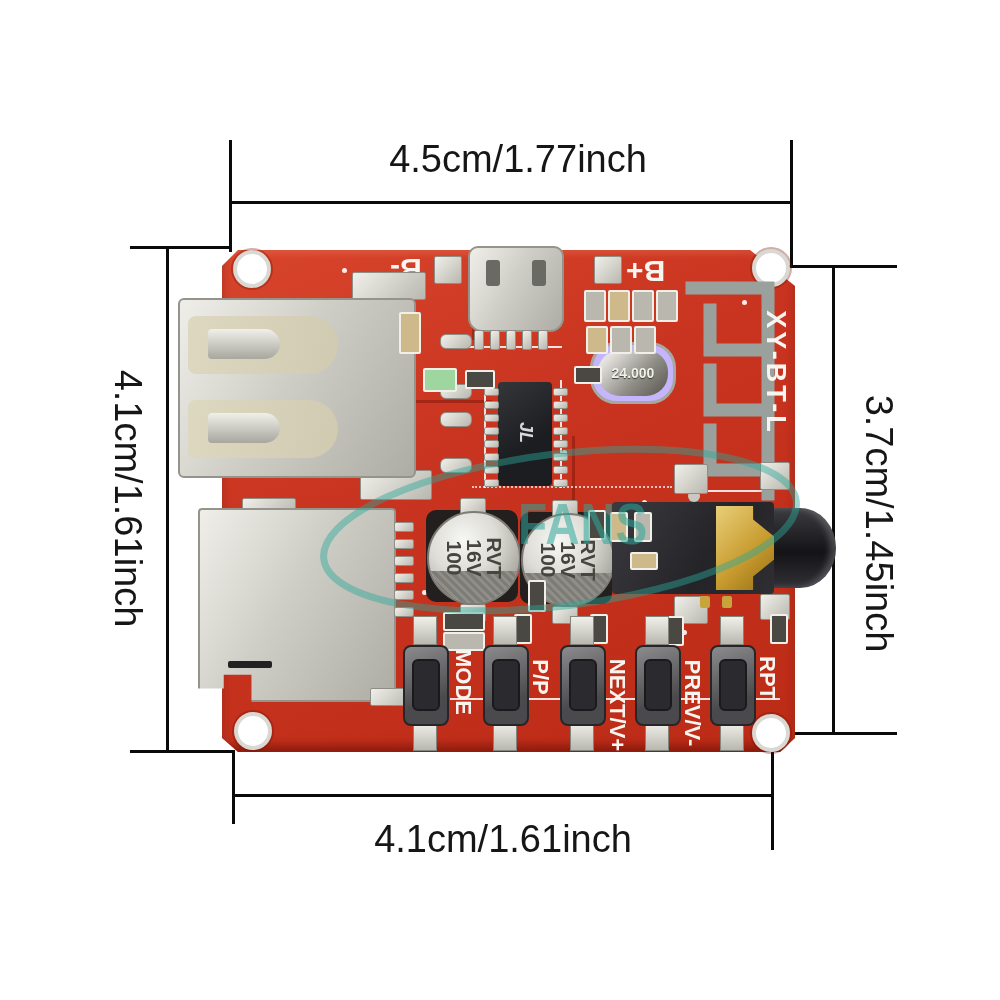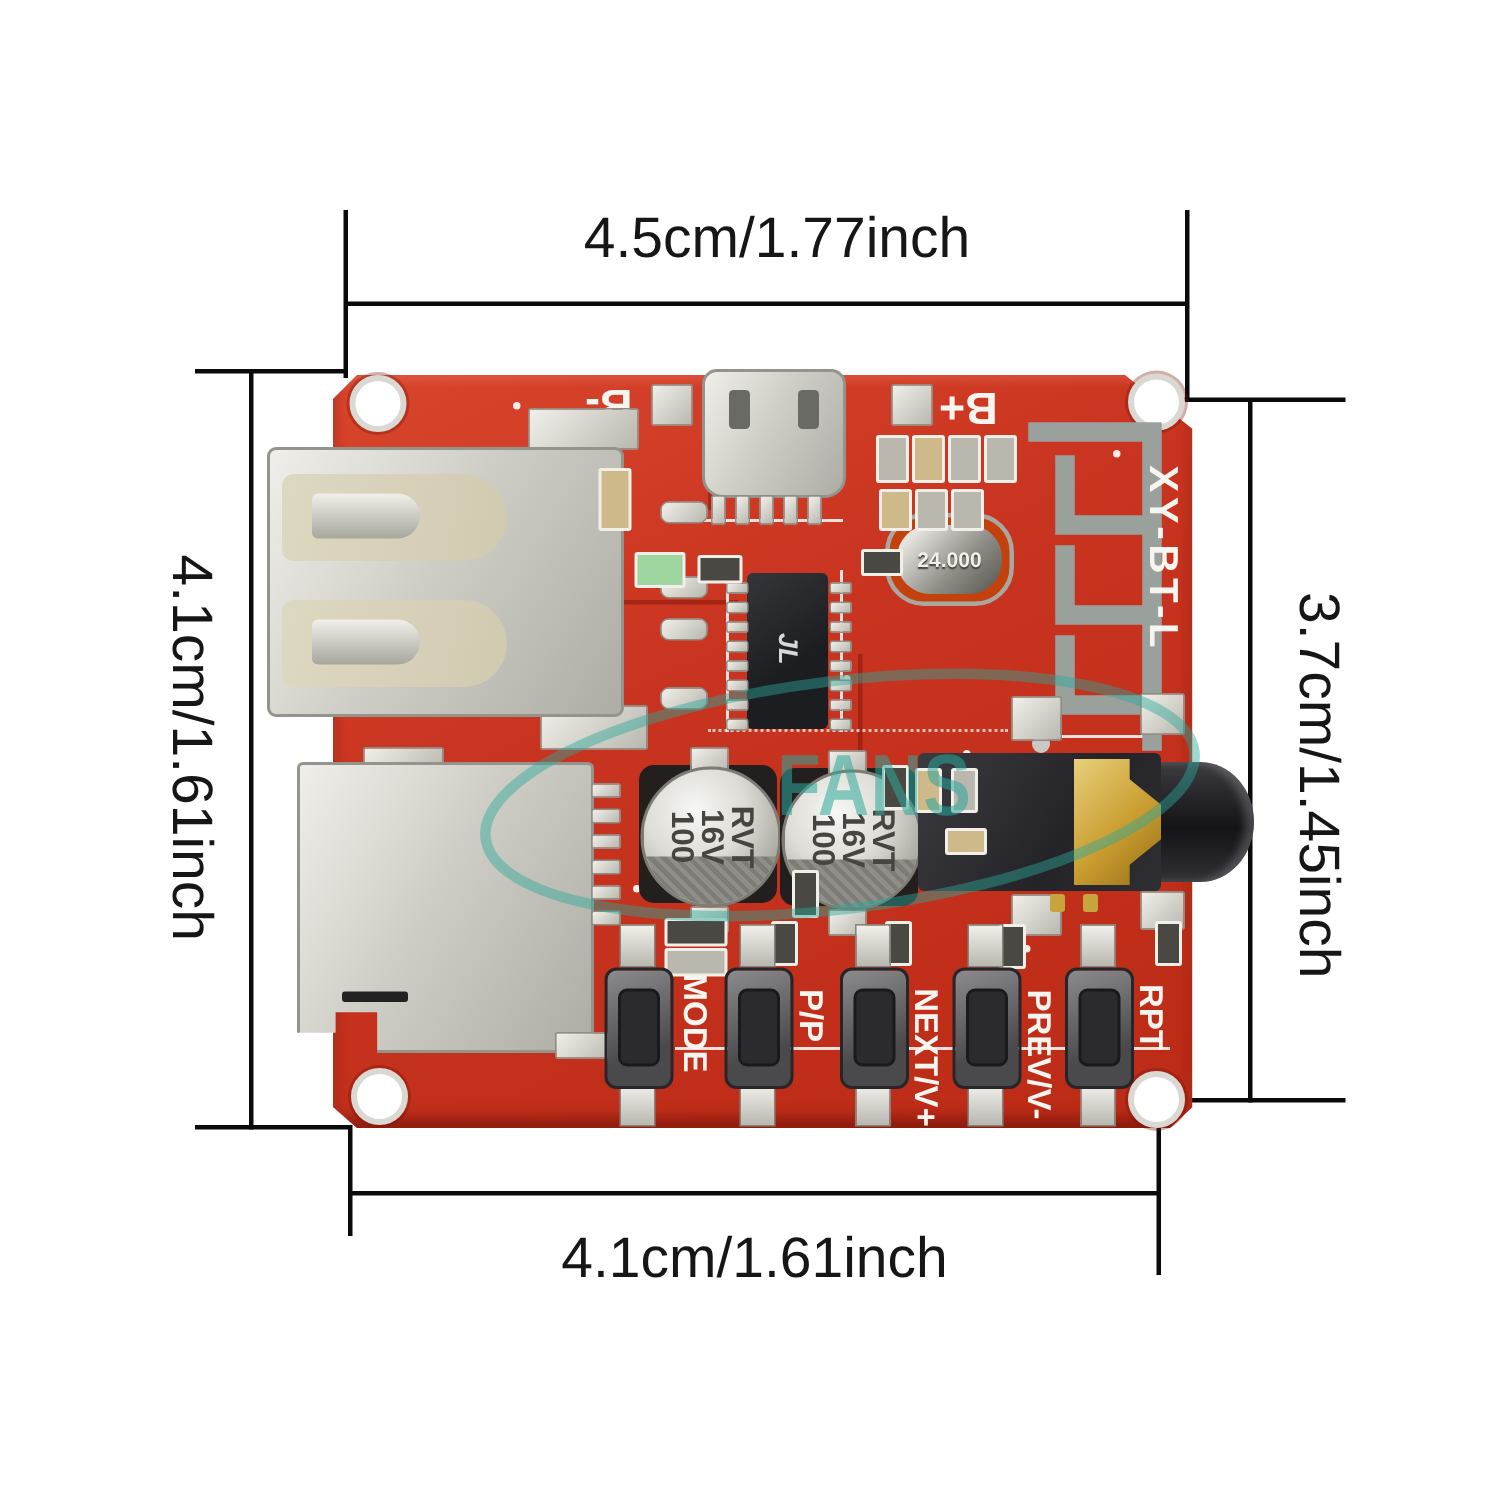--- a/index.html
+++ b/index.html
@@ -130,21 +130,21 @@
       <div class="abs" style="left:28px;bottom:32px;width:44px;height:7px;background:#222;border-radius:2px;"></div>
     </div>
     <div class="pad" style="left:148px;top:438px;width:38px;height:16px;"></div>
     <div class="pad" style="left:172px;top:272px;width:18px;height:8px;"></div>
     <div class="pad" style="left:172px;top:289px;width:18px;height:8px;"></div>
     <div class="pad" style="left:172px;top:306px;width:18px;height:8px;"></div>
     <div class="pad" style="left:172px;top:323px;width:18px;height:8px;"></div>
     <div class="pad" style="left:172px;top:340px;width:18px;height:8px;"></div>
     <div class="pad" style="left:172px;top:357px;width:18px;height:8px;"></div>
 
-    <div class="abs" style="left:368px;top:92px;width:80px;height:56px;background:#c2410c;border:3px solid #a9a8a0;border-radius:26px;">
+    <div class="abs" style="left:368px;top:92px;width:80px;height:56px;background:#c4b5fd;border:3px solid #a9a8a0;border-radius:26px;">
       <div class="abs" style="left:5px;top:5px;width:70px;height:46px;border-radius:22px;background:linear-gradient(135deg,#e4e3de 15%,#8d8c85 60%,#55544e 100%);
                   display:flex;align-items:center;justify-content:center;">
         <span style="font-size:14px;font-weight:bold;color:#f1f0ea;text-shadow:0 1px 1px #3a3a36;">24.000</span>
       </div>
     </div>
 
     <div class="abs" style="left:276px;top:132px;width:54px;height:104px;background:linear-gradient(145deg,#35363a,#1c1d21 60%);border-radius:4px;">
       <div class="abs rot90" style="left:0px;top:40px;width:54px;text-align:center;font-weight:bold;font-style:italic;font-size:18px;color:#d6d9da;">JL</div>
     </div>
     <div class="pad" style="left:262px;top:138px;width:13px;height:6px;"></div>

